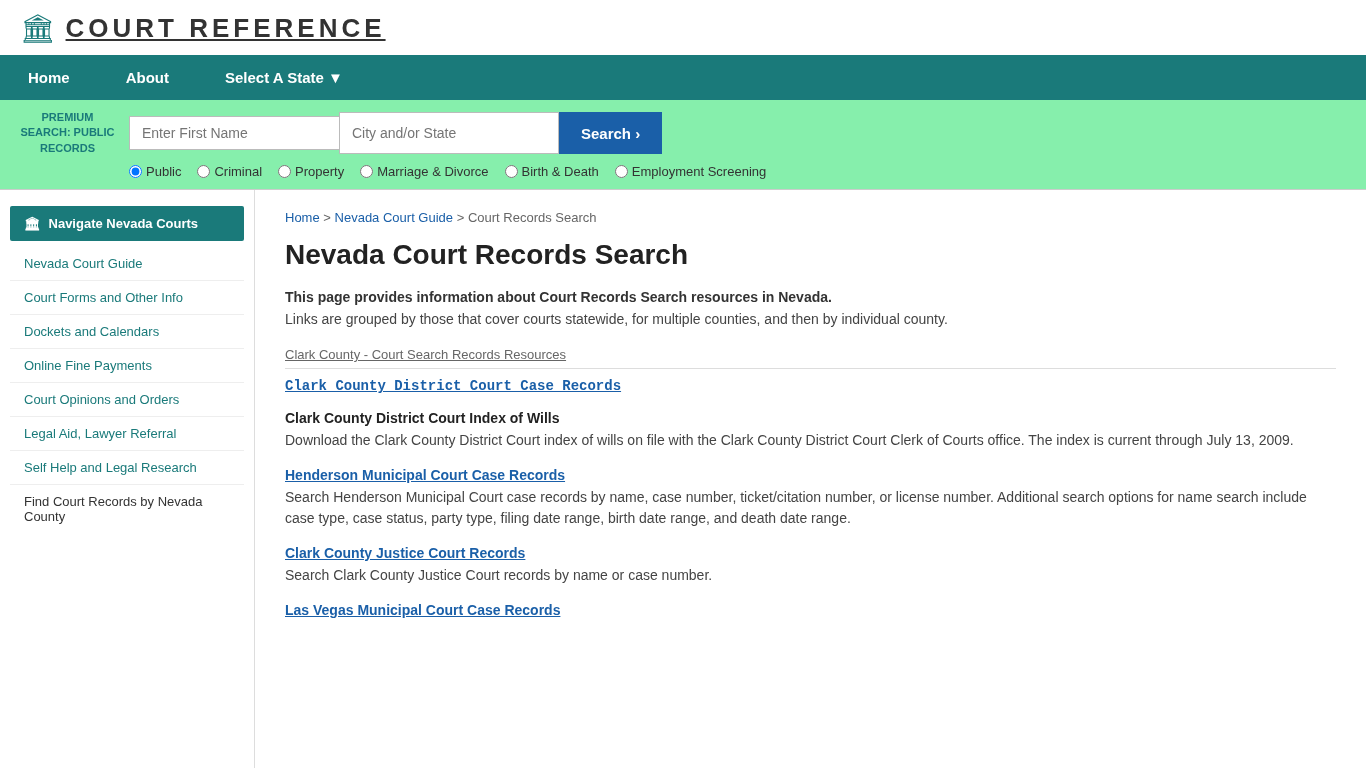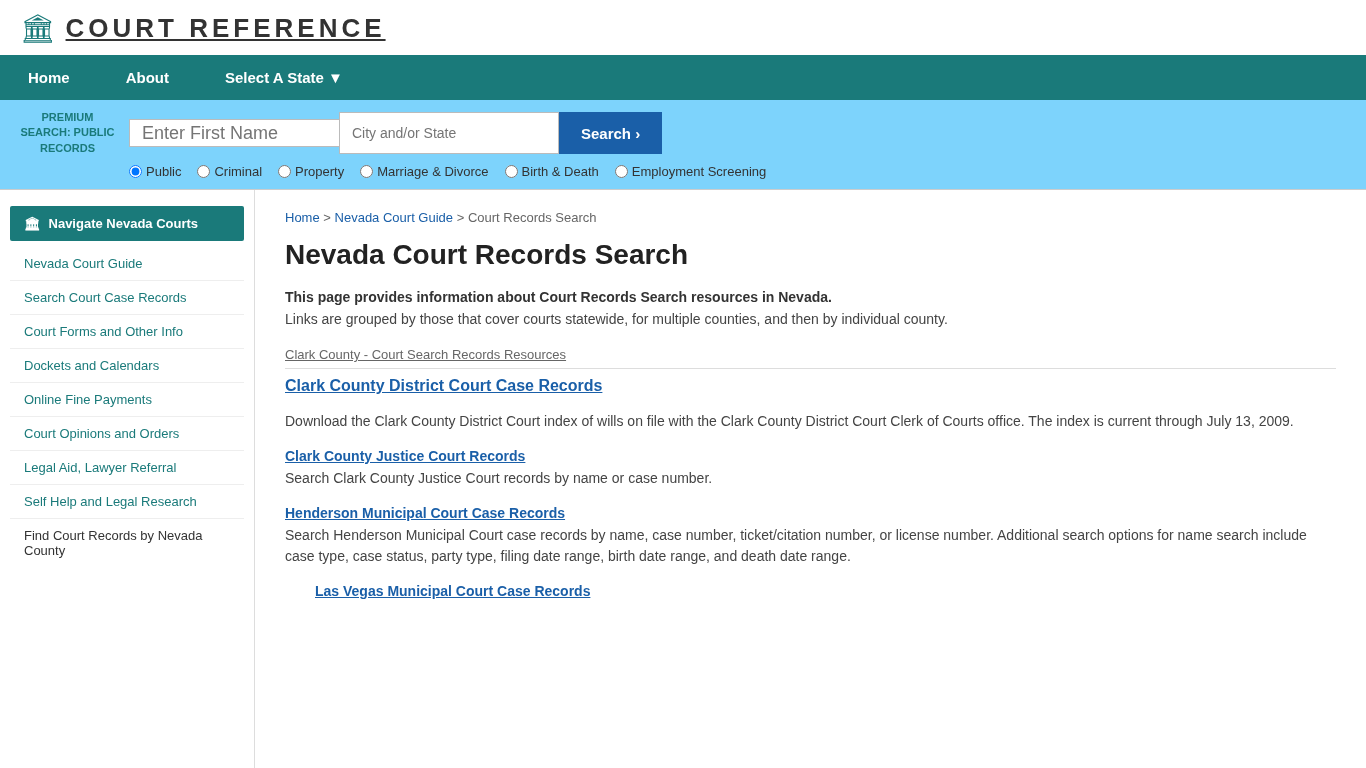--- a/index.html
+++ b/index.html
@@ -51,24 +51,24 @@
     <span class="logo-text">COURT REFERENCE</span>
   </div>
 </div>
 
 <div id="nav">
   <a href="#">Home</a>
   <a href="#">About</a>
   <a href="#">Select A State ▼</a>
 </div>
 
-<div style="background:#7dd3fc; border-bottom:1px solid #ccc; padding: 10px 20px 0 20px;">
+<div style="background:#86efac; border-bottom:1px solid #ccc; padding: 10px 20px 0 20px;">
   <div style="display:flex; align-items:center; gap:0;">
     <div class="premium-label" style="font-size:11px; font-weight:bold; color:#1a7a7a; margin-right:14px; text-align:center; line-height:1.4; width:95px;">PREMIUM SEARCH: PUBLIC RECORDS</div>
-    <input type="text" class="first-name" style="width: 210px; border-top: 1px solid rgb(187, 187, 187); border-bottom: 1px solid rgb(187, 187, 187); border-left: 1px solid rgb(187, 187, 187); border-image: initial; padding: 1px 12px; font-size: 18px; height: 28px; border-right: none;" placeholder="Enter First Name">
+    <input type="text" class="first-name" style="width: 210px; border-top: 1px solid rgb(187, 187, 187); border-bottom: 1px solid rgb(187, 187, 187); border-left: 1px solid rgb(187, 187, 187); border-image: initial; padding: 1px 12px; font-size: 14px; height: 34px; border-right: none;" placeholder="Enter First Name">
     <input type="text" class="city-state" style="width: 220px; border: 1px solid rgb(187, 187, 187); padding: 9px 12px; font-size: 14px; height: 42px;" placeholder="City and/or State">
     <button class="search-btn" style="background:#1a5fa8; color:#fff; border:none; padding:0 22px; height:42px; font-size:15px; font-weight:bold; cursor:pointer; display:flex; align-items:center; gap:4px;">
       <span>Search  ›</span>
     </button>
   </div>
 
   <div style="display:flex; align-items:flex-start; gap:16px; padding: 8px 0 10px 109px;">
     <label style="display:flex;align-items:center;gap:4px;font-size:13px;cursor:pointer;"><input type="radio" name="search-type" checked="" style=""> Public</label>
     <label style="display:flex;align-items:center;gap:4px;font-size:13px;cursor:pointer;"><input type="radio" name="search-type" style=""> Criminal</label>
     <label style="display:flex;align-items:center;gap:4px;font-size:13px;cursor:pointer;"><input type="radio" name="search-type" style=""> Property</label>
@@ -79,21 +79,20 @@
 </div>
 
 <div id="main-wrapper" style="background:#fff; max-width:1366px; display:flex; min-height:600px;">
 
   <div id="sidebar" style="width:255px; min-width:255px; border-right:1px solid #ddd; padding:16px 0;">
     <div class="nav-header" style="background:#1a7a7a; color:#fff; padding:10px 14px; display:flex; align-items:center; gap:8px; font-weight:bold; font-size:13px; margin:0 10px 6px 10px; border-radius:2px;">
       <span>🏛</span>
       <span>Navigate Nevada Courts</span>
     </div>
     <a href="#" style="display:block;padding:9px 14px;color:#1a7a7a;text-decoration:none;font-size:13px;border-bottom:1px solid #eee;margin:0 10px;">Nevada Court Guide</a>
-    <a href="#" style="display:block;padding:9px 14px;color:#1a7a7a;text-decoration:none;font-size:13px;border-bottom:1px solid #eee;margin:0 10px;">Search Court Case Records</a>
     <a href="#" style="display:block;padding:9px 14px;color:#1a7a7a;text-decoration:none;font-size:13px;border-bottom:1px solid #eee;margin:0 10px;">Court Forms and Other Info</a>
     <a href="#" style="display:block;padding:9px 14px;color:#1a7a7a;text-decoration:none;font-size:13px;border-bottom:1px solid #eee;margin:0 10px;">Dockets and Calendars</a>
     <a href="#" style="display:block;padding:9px 14px;color:#1a7a7a;text-decoration:none;font-size:13px;border-bottom:1px solid #eee;margin:0 10px;">Online Fine Payments</a>
     <a href="#" style="display:block;padding:9px 14px;color:#1a7a7a;text-decoration:none;font-size:13px;border-bottom:1px solid #eee;margin:0 10px;">Court Opinions and Orders</a>
     <a href="#" style="display:block;padding:9px 14px;color:#1a7a7a;text-decoration:none;font-size:13px;border-bottom:1px solid #eee;margin:0 10px;">Legal Aid, Lawyer Referral</a>
     <a href="#" style="display:block;padding:9px 14px;color:#1a7a7a;text-decoration:none;font-size:13px;border-bottom:1px solid #eee;margin:0 10px;">Self Help and Legal Research</a>
     <div class="find-records" style="padding:9px 14px;font-size:13px;color:#333;margin:0 10px;">Find Court Records by Nevada County</div>
   </div>
 
   <div id="content" style="flex:1; padding:20px 30px;">
@@ -107,35 +106,36 @@
     </div>
 
     <h1>Nevada Court Records Search</h1>
 
     <p class="intro-bold" style="font-weight:bold;font-size:14px;margin-bottom:6px;">This page provides information about Court Records Search resources in Nevada.</p>
     <p class="intro-text" style="font-size:14px;color:#444;margin-bottom:20px;">Links are grouped by those that cover courts statewide, for multiple counties, and then by individual county.</p>
 
     <p class="section-header" style="color:#666;font-size:13px;margin-bottom:8px;padding-bottom:6px;border-bottom:1px solid #ddd;">Clark County - Court Search Records Resources</p>
 
     <div class="record-entry" style="margin-bottom:16px;">
-      <a href="#" style="color:#1a5fa8;text-decoration:underline;font-weight:bold;font-size:16px;">Clark County District Court Case Records</a>
+      <a href="#" style="color:#1a5fa8;text-decoration:underline;font-weight:bold;font-size:14px;font-family:Liberation Mono, monospace;">Clark County District Court Case Records</a>
     </div>
 
     <div class="record-entry" style="margin-bottom:16px;">
+      <div style="font-weight:bold;font-size:14px;color:#222;margin-bottom:4px;">Clark County District Court Index of Wills</div>
       <p style="font-size:14px;color:#444;line-height:1.5;">Download the Clark County District Court index of wills on file with the Clark County District Court Clerk of Courts office. The index is current through July 13, 2009.</p>
+    </div>
+
+    <div class="record-entry" style="margin-bottom:16px;">
+      <a href="#" style="color:#1a5fa8;text-decoration:underline;font-weight:bold;font-size:14px;">Henderson Municipal Court Case Records</a>
+      <p style="font-size:14px;color:#444;line-height:1.5;margin-top:4px;">Search Henderson Municipal Court case records by name, case number, ticket/citation number, or license number. Additional search options for name search include case type, case status, party type, filing date range, birth date range, and death date range.</p>
     </div>
 
     <div class="record-entry" style="margin-bottom:16px;">
       <a href="#" style="color:#1a5fa8;text-decoration:underline;font-weight:bold;font-size:14px;">Clark County Justice Court Records</a>
       <p style="font-size:14px;color:#444;line-height:1.5;margin-top:4px;">Search Clark County Justice Court records by name or case number.</p>
     </div>
 
     <div class="record-entry" style="margin-bottom:16px;">
-      <a href="#" style="color:#1a5fa8;text-decoration:underline;font-weight:bold;font-size:14px;">Henderson Municipal Court Case Records</a>
-      <p style="font-size:14px;color:#444;line-height:1.5;margin-top:4px;">Search Henderson Municipal Court case records by name, case number, ticket/citation number, or license number. Additional search options for name search include case type, case status, party type, filing date range, birth date range, and death date range.</p>
-    </div>
-
-    <div class="record-entry" style="margin-bottom:16px;margin-left:30px;">
       <a href="#" style="color:#1a5fa8;text-decoration:underline;font-weight:bold;font-size:14px;">Las Vegas Municipal Court Case Records</a>
     </div>
   </div>
 
 </div>
 
 </body></html>

